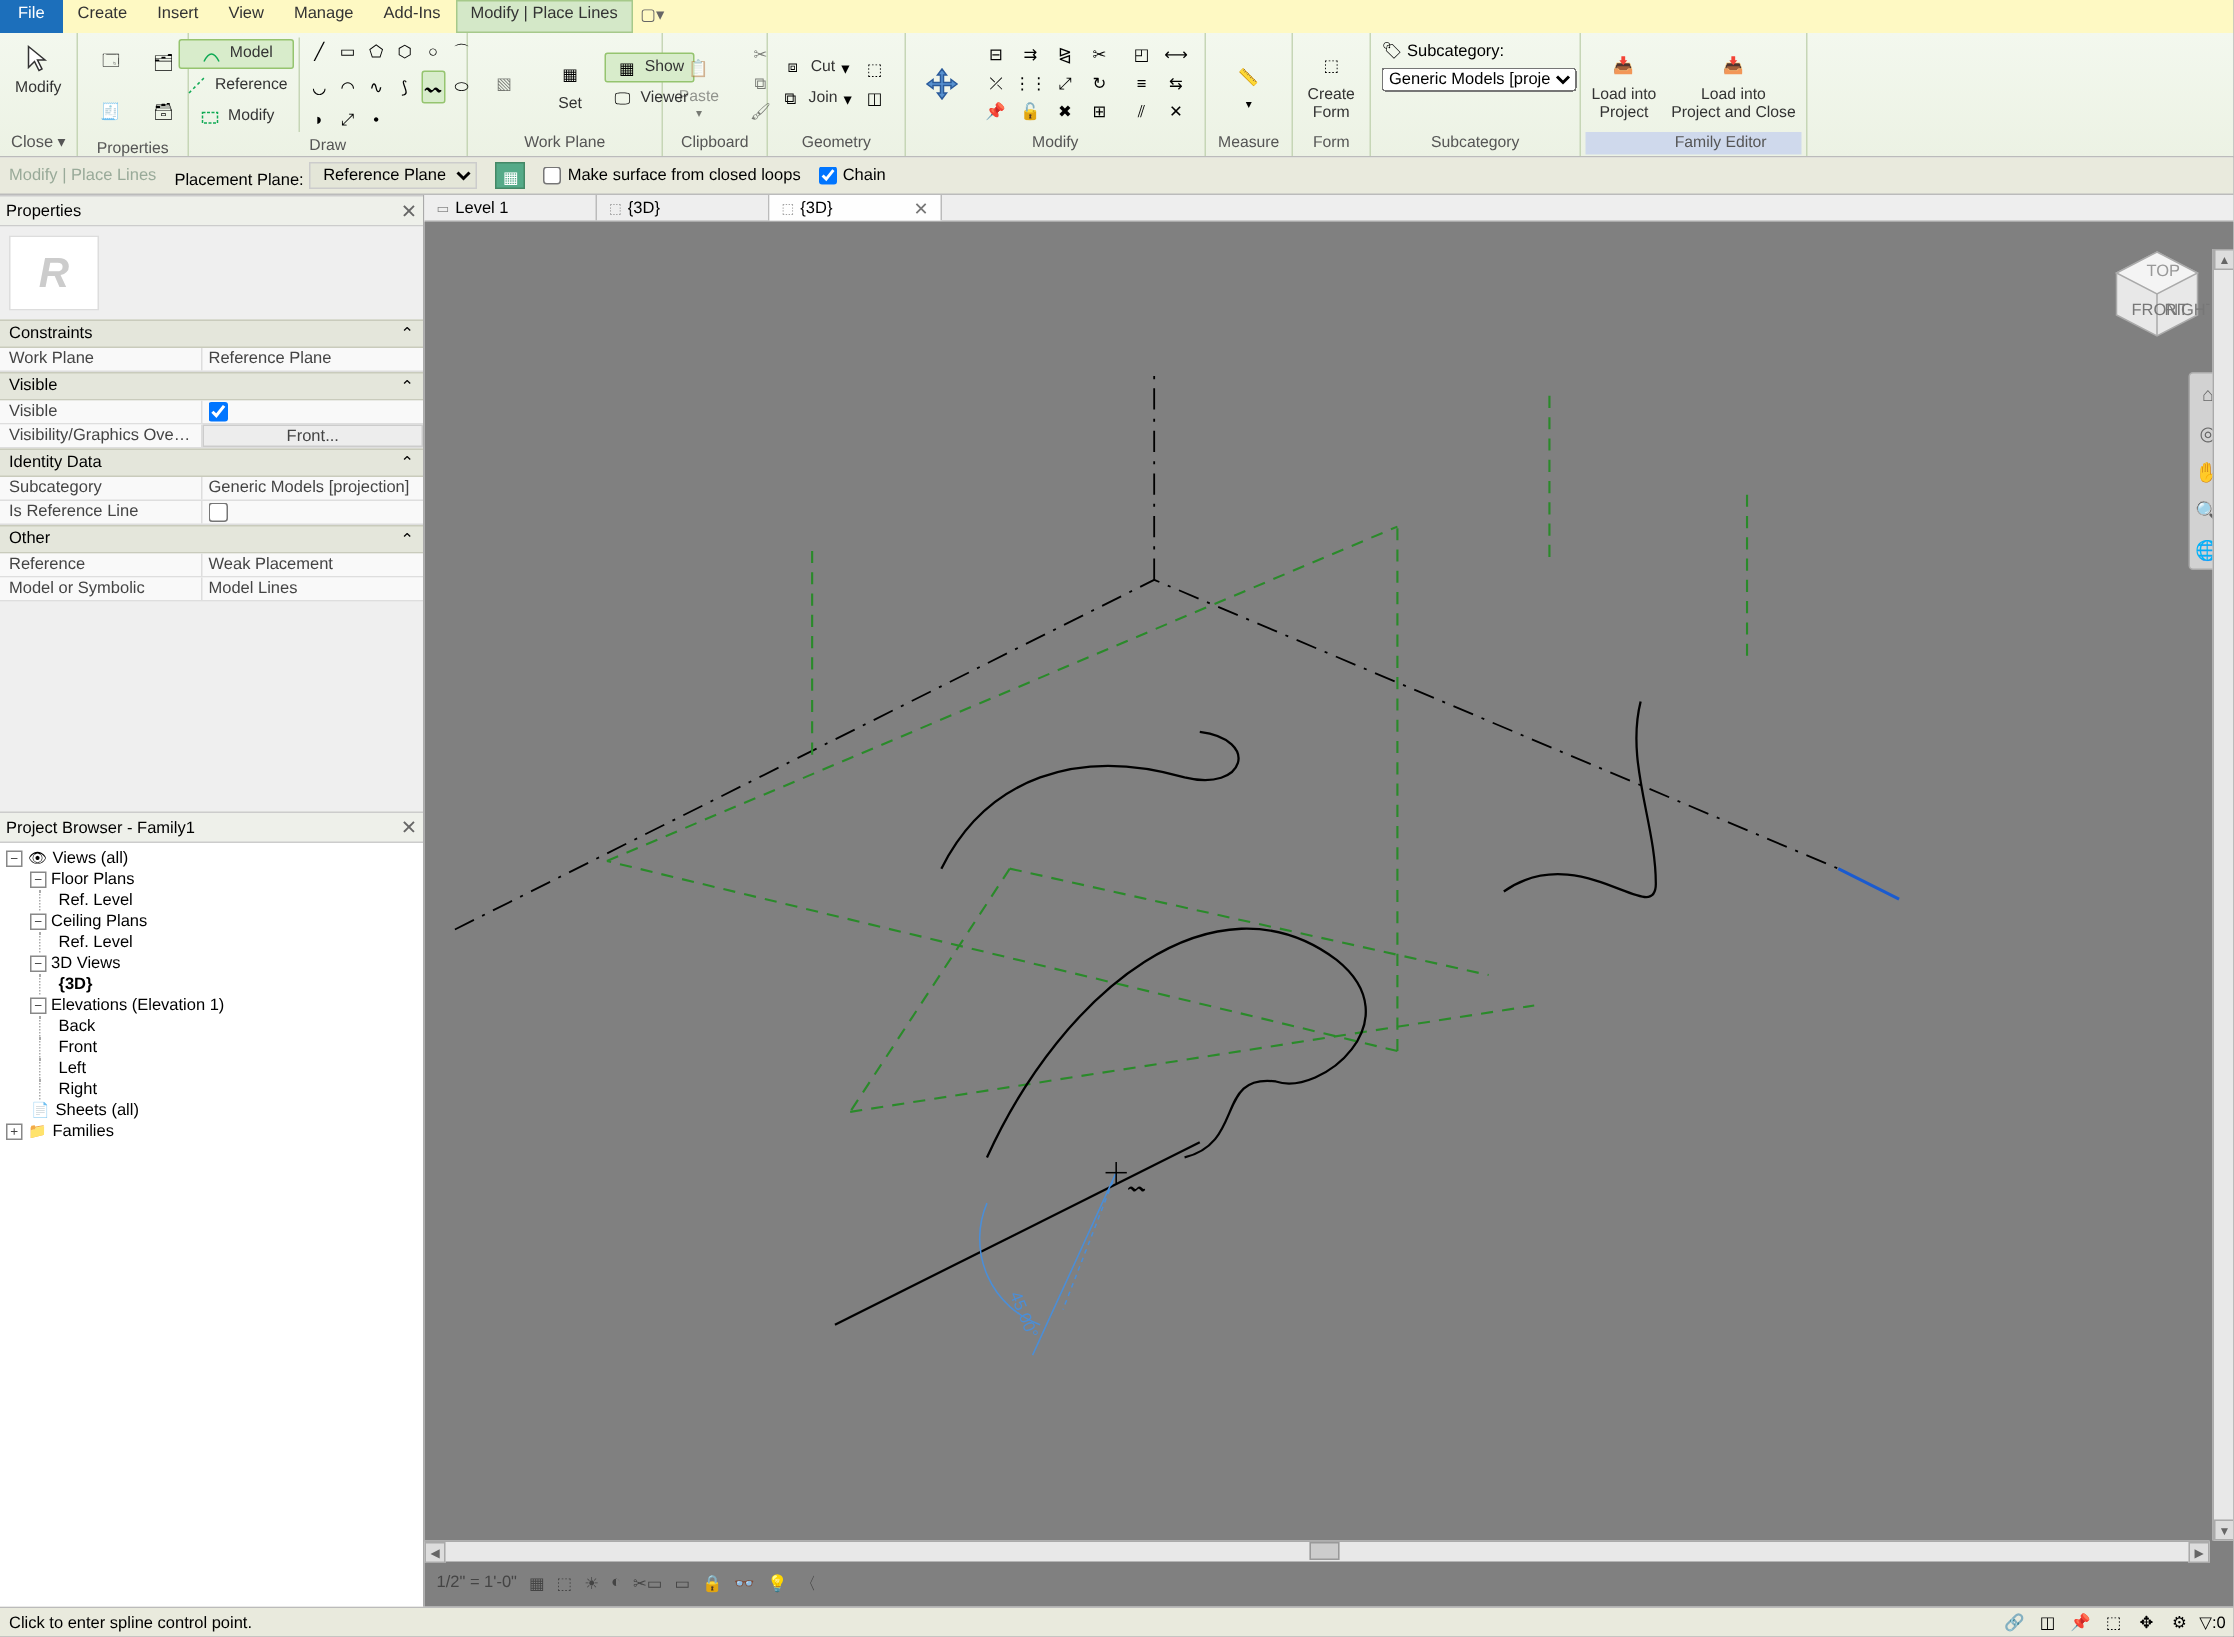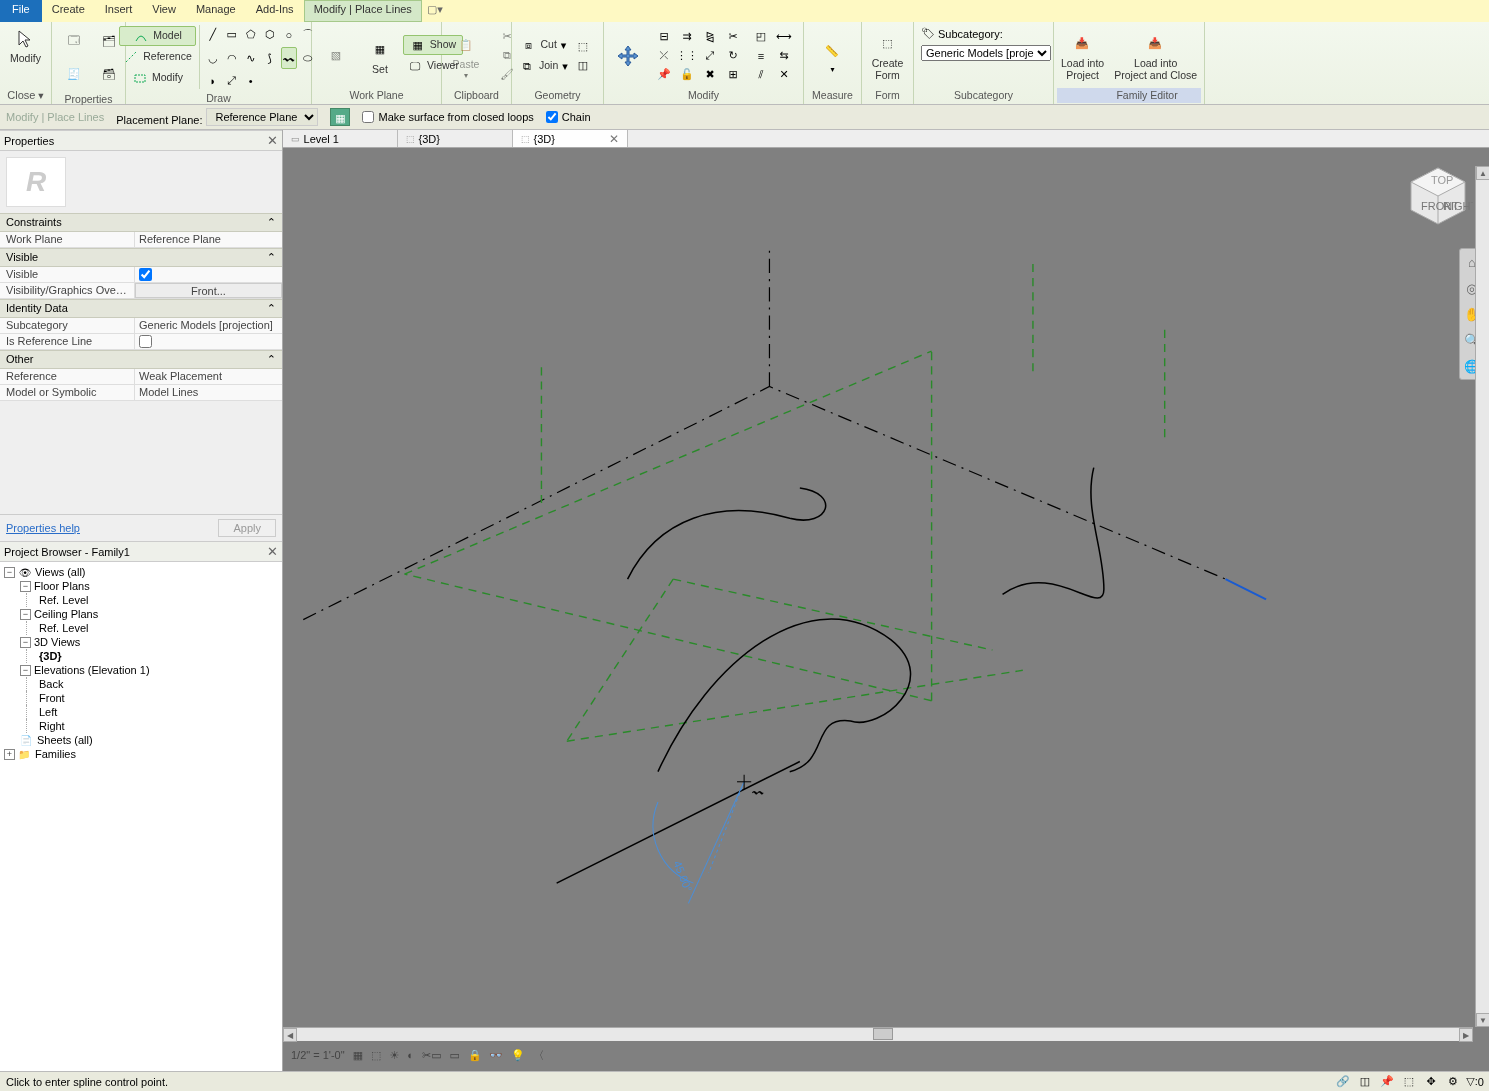--- a/index.html
+++ b/index.html
@@ -402,24 +402,20 @@
           <span>⌃</span>
         </div>
       <div class="prop-row">
           <div class="k">Reference</div>
           <div class="v">Weak Placement</div>
         </div>
       <div class="prop-row">
           <div class="k">Model or Symbolic</div>
           <div class="v">Model Lines</div>
         </div>
-      <div class="props-footer">
-        <a href="#">Properties help</a>
-        <button>Apply</button>
-      </div>
     </div>
 
     <div class="panel-header">
       <span>Project Browser - Family1</span>
       <span class="x">✕</span>
     </div>
     <div class="browser">
       <div class="tree">
         <div class="tree-node">
             <span class="tw">−</span>

